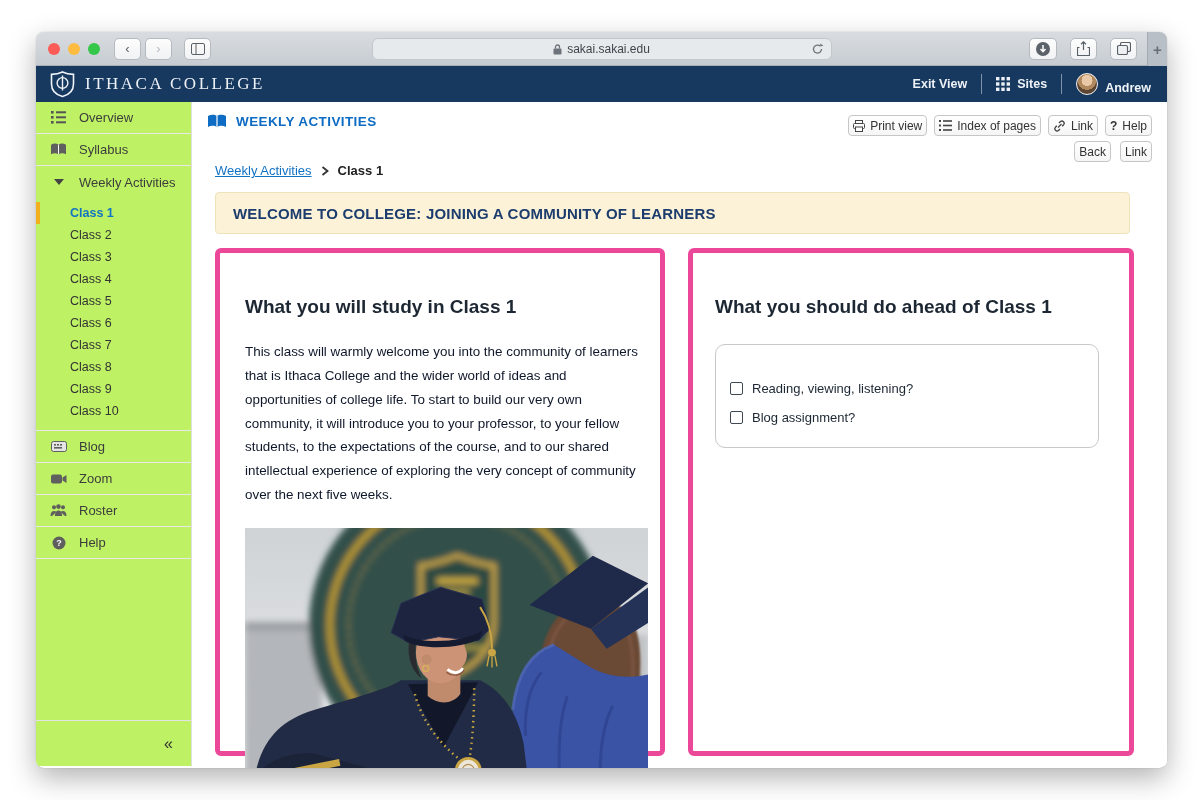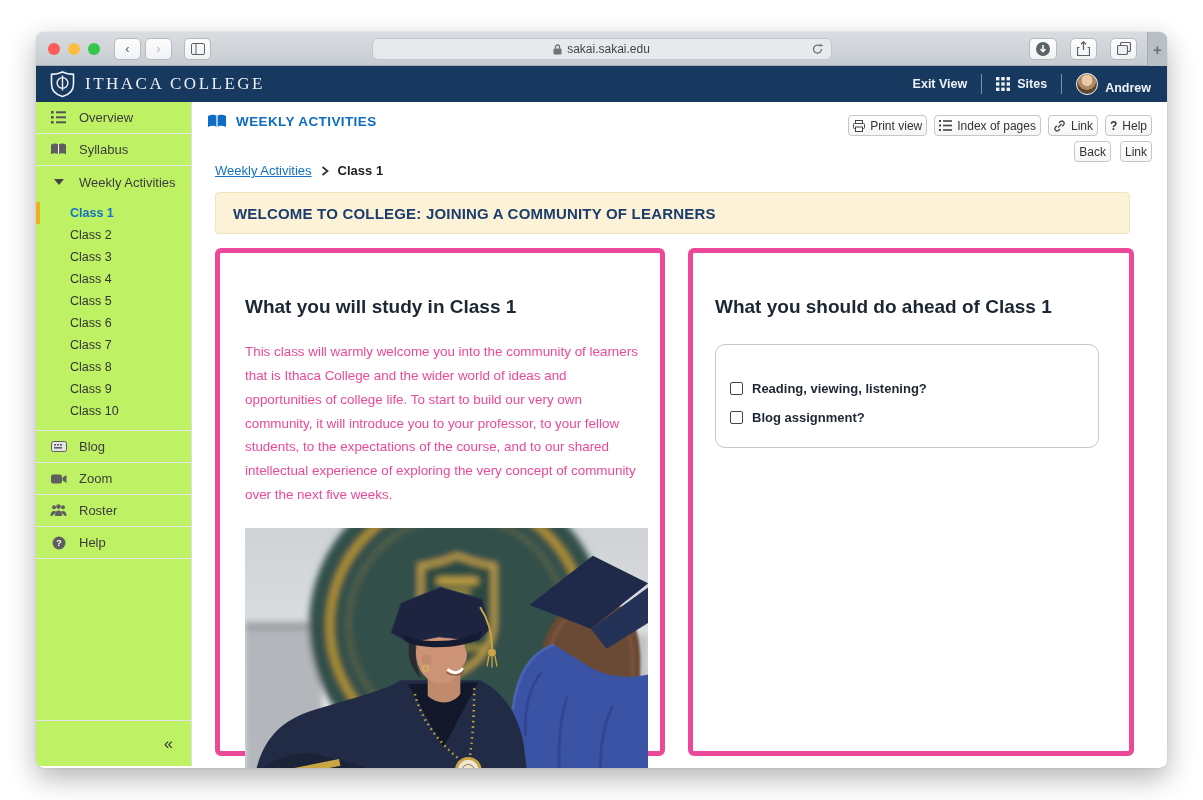--- a/index.html
+++ b/index.html
@@ -70,29 +70,29 @@
   .breadcrumb .current { font-weight:700; color:#222; }
 
   .banner { position:absolute; left:23px; top:90px; width:915px; height:42px; background:#fbf2d7;
     border:1px solid #efe3bc; border-radius:4px; display:flex; align-items:center; padding:0 17px;
     color:#1d3c6e; font-size:15px; font-weight:700; letter-spacing:.2px; }
 
   .card { position:absolute; top:146px; height:508px; background:#fff; border:5px solid #ec4899; border-radius:6px; }
   .card.left { left:23px; width:450px; padding:25px 20px 0 25px; }
   .card.right { left:480px; width:446px; padding:25px 30px 0 22px;margin-left:16px; }
   .card h2 { font-size:19px; font-weight:700; color:#1c2733; margin-top:18px; }
-  .study-body { margin-top:22px; font-size:13.4px; line-height:1.78; color:#ec4899; }
+  .study-body { margin-top:22px; font-size:13.4px; line-height:1.78; color:#0f172a; }
   .photo { margin-top:21px; width:403px; height:264px; display:block; background:#d7d9da; }
 
   .tracker { margin-top:26px; border:1px solid #c8c8c8; border-radius:10px; padding:17px 14px 22px 14px; }
   .tracker-title { font-size:15px; font-weight:700; color:#1c2733; }
   .task { display:flex; align-items:center; gap:9px; margin-top:14px; }
   .task:first-of-type { margin-top:19px; }
   .checkbox { width:13px; height:13px; border:1.5px solid #3f4750; border-radius:2px; background:#fff; flex:0 0 auto; }
-  .task-label { font-size:13px; font-weight:700; color:#1c2733; }
+  .task-label { font-size:13px; font-weight:400; color:#1c2733; }
 
   svg { display:block; }
 </style>
 </head>
 <body>
 
 <div class="window">
 
   <div class="chrome">
     <div class="lights">

